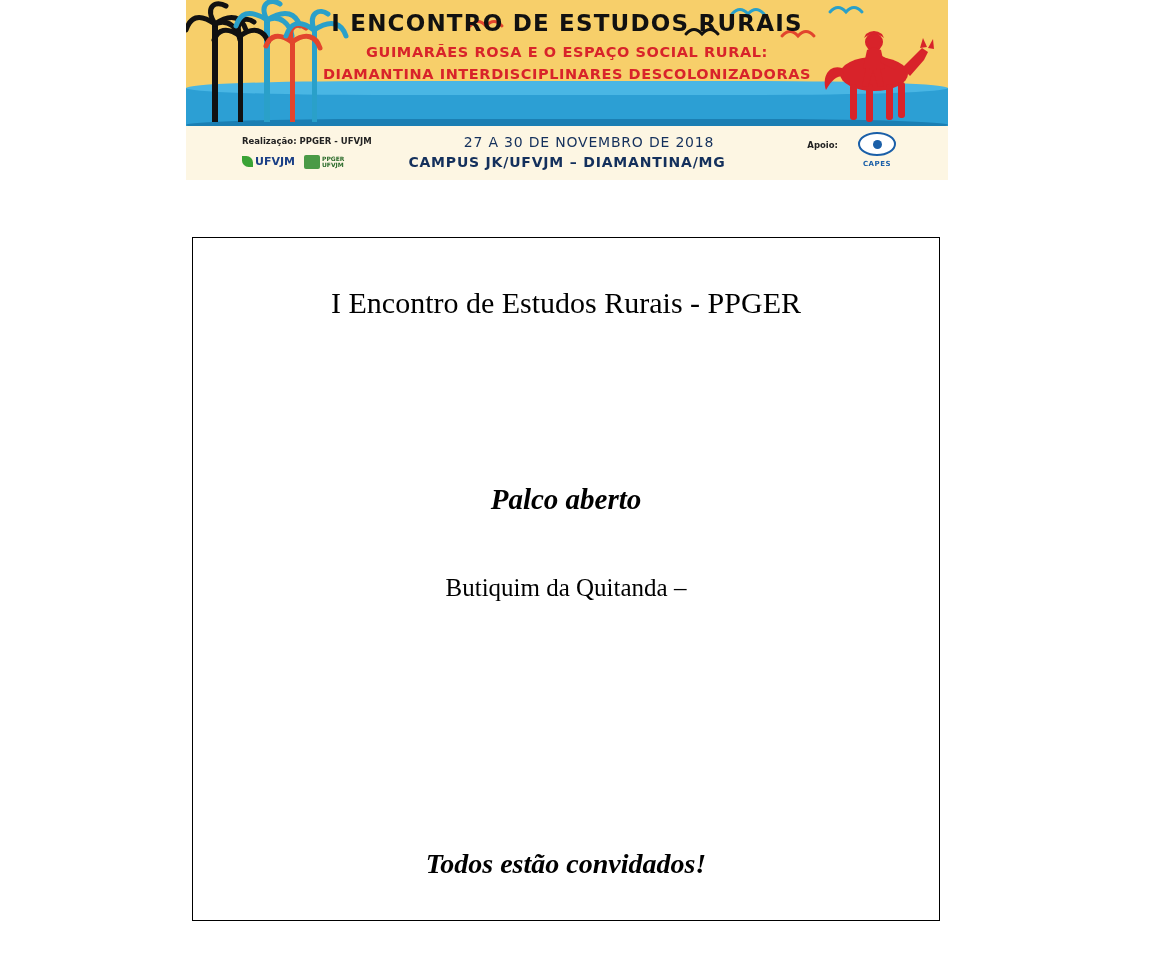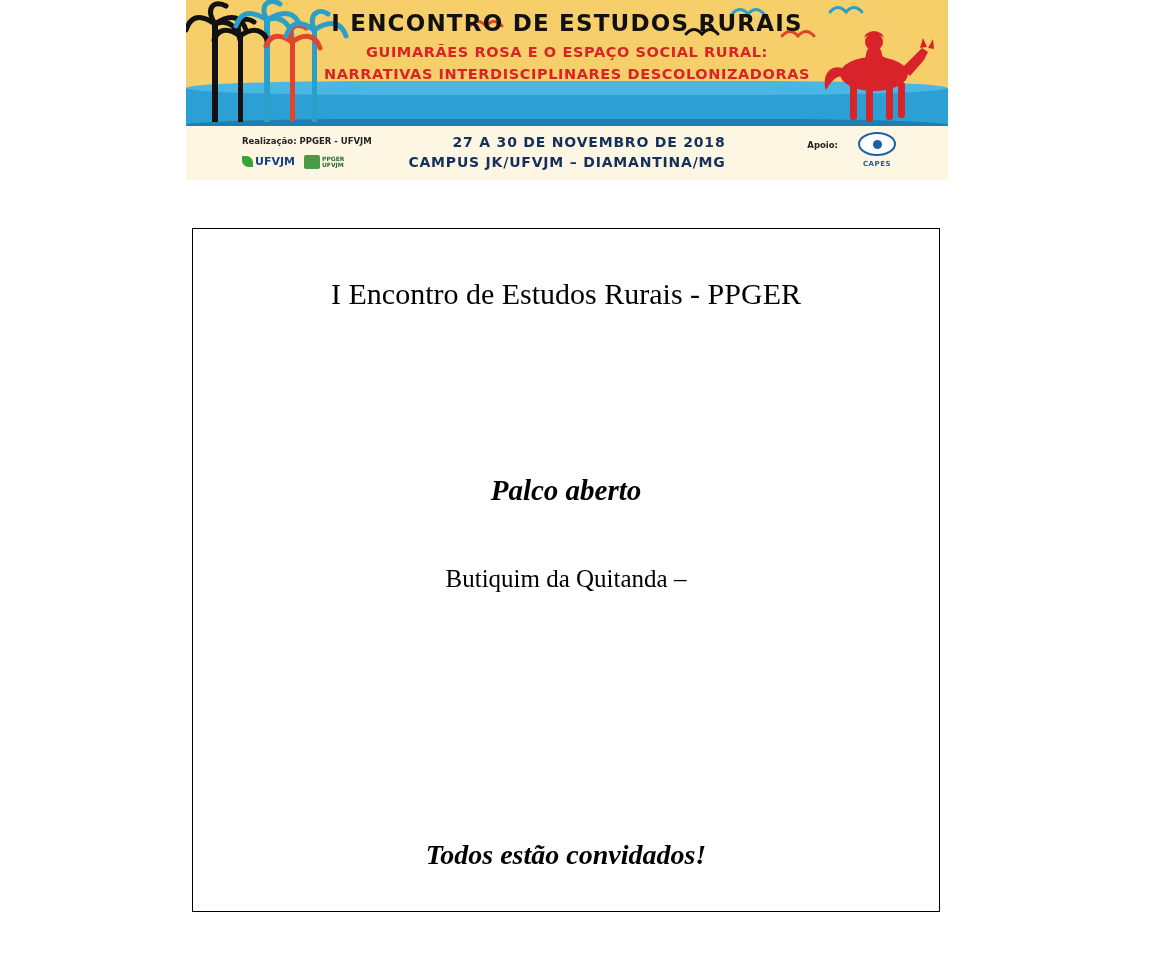--- a/index.html
+++ b/index.html
@@ -95,21 +95,21 @@
     letter-spacing: 0.6px;
     color: #d8232a;
     z-index: 6;
   }
   .banner-date {
     position: absolute;
     left: 0; right: 0;
     bottom: 30px;
     text-align: center;
     font-family: "DejaVu Sans", sans-serif;
-    font-weight: bold;
+    font-weight: normal;
     font-size: 14px;
     letter-spacing: 0.8px;
     color: #14305c;
     z-index: 6;
     padding-left: 44px;
   }
   .banner-place {
     position: absolute;
     left: 0; right: 0;
     bottom: 10px;
@@ -212,21 +212,21 @@
     font-weight: bold;
     letter-spacing: 0.5px;
     color: #1a5fa8;
     margin-top: 4px;
   }
 
   
   .card {
     position: absolute;
     left: 192px;
-    top: 228px;
+    top: 237px;
     width: 748px;
     height: 684px;
     border: 1.5px solid #000000;
     background: #ffffff;
     box-sizing: border-box;
   }
   .card-inner {
     position: relative;
     width: 100%;
     height: 100%;
@@ -341,21 +341,21 @@
       <path d="M70 32 l16 8 l-3 6 l-15 -8 z"></path>
       <path d="M54 44 l-4 18 l6 1 l5 -17 z"></path>
       <path d="M68 44 l4 18 l-6 1 l-5 -17 z"></path>
     </g>
   </svg>
 
   <div class="banner-foot"></div>
 
   <div class="banner-title">I ENCONTRO DE ESTUDOS RURAIS</div>
   <div class="banner-sub1">GUIMARÃES ROSA E O ESPAÇO SOCIAL RURAL:</div>
-  <div class="banner-sub2">NARRATIVAS INTERDISCIPLINARES DESCOLONIZADORAS</div>
+  <div class="banner-sub2">DIAMANTINA INTERDISCIPLINARES DESCOLONIZADORAS</div>
   <div class="banner-date">27 A 30 DE NOVEMBRO DE 2018</div>
   <div class="banner-place">CAMPUS JK/UFVJM – DIAMANTINA/MG</div>
 
   <div class="realizacao">Realização: PPGER - UFVJM</div>
   <div class="logo-ufvjm">
     <span class="leaf"></span>
     <span>UFVJM</span>
   </div>
   <div class="logo-ppger">
     <span class="ppger-sq"></span>

